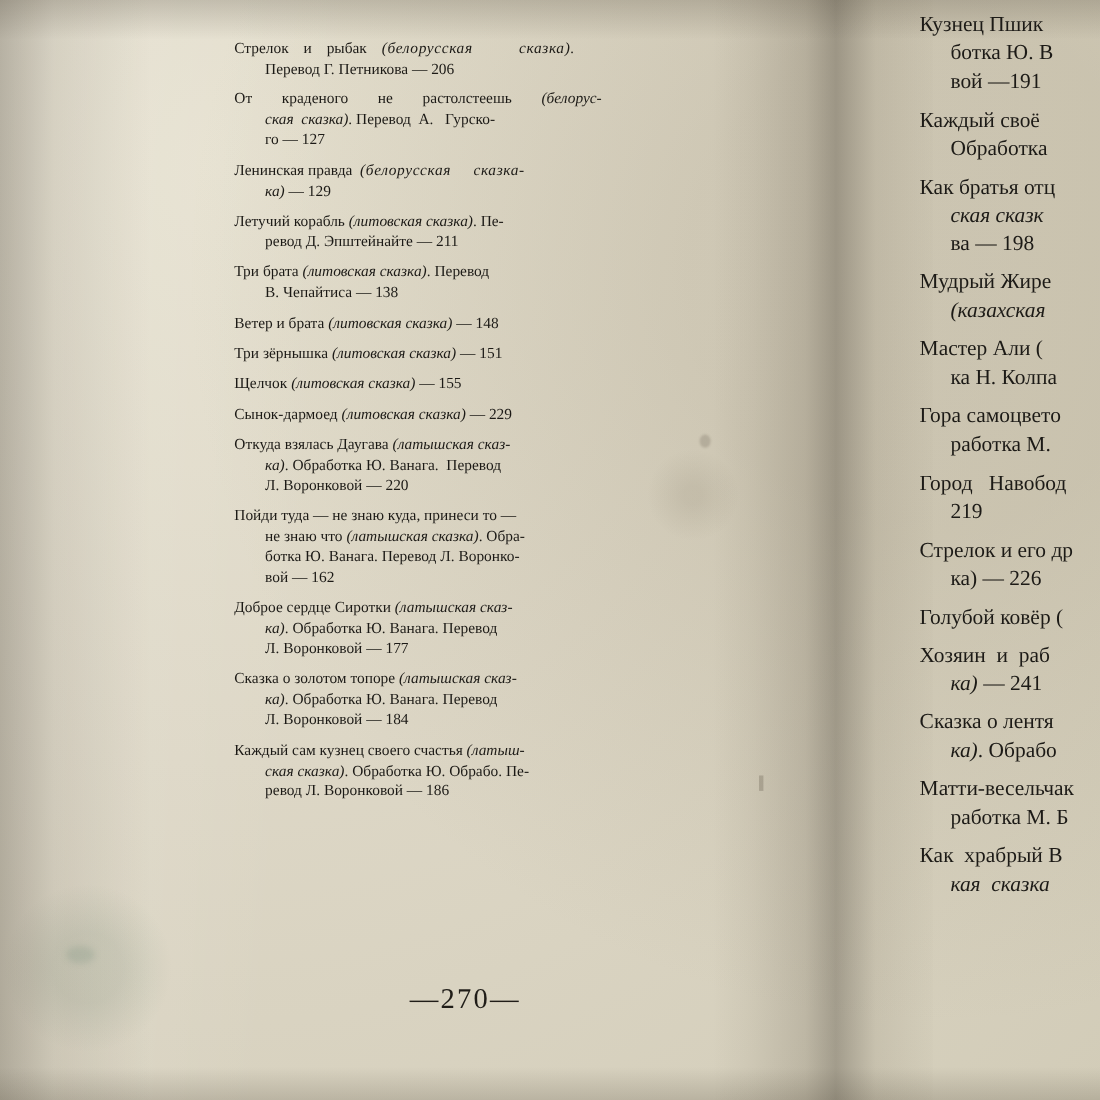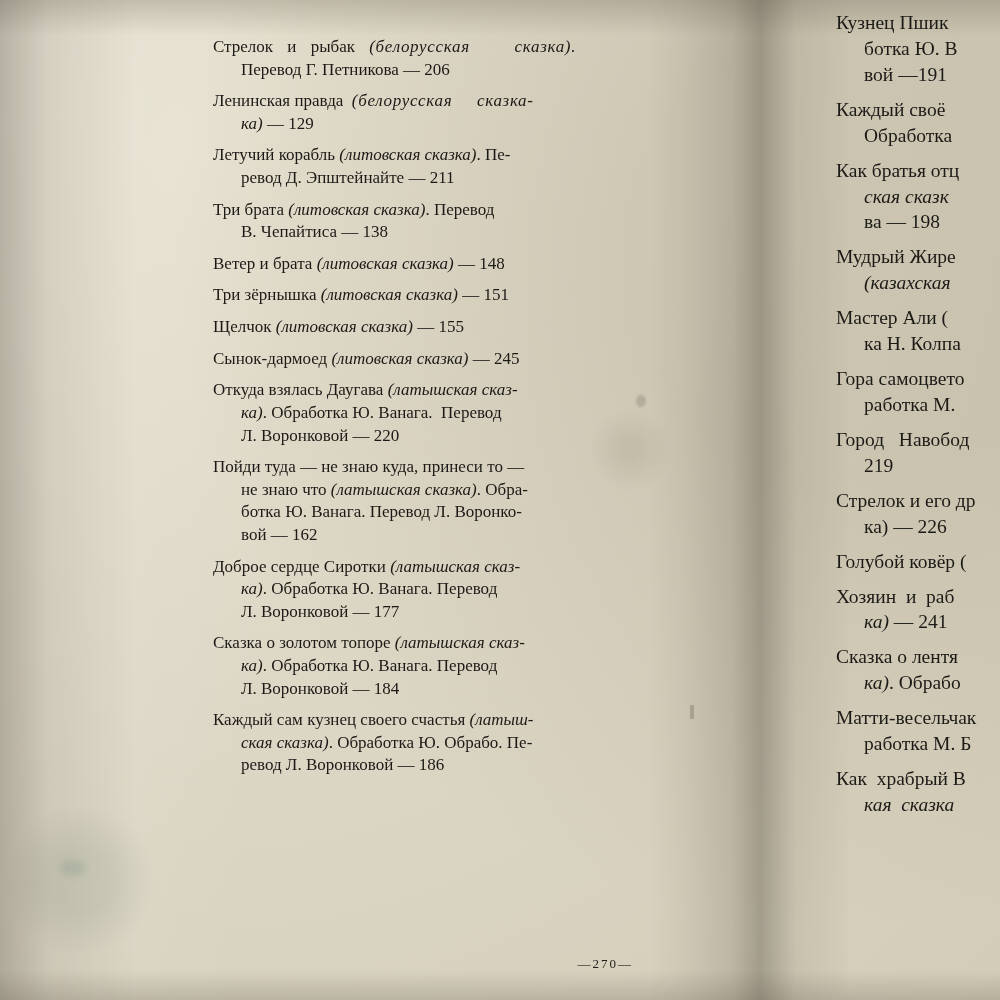--- a/index.html
+++ b/index.html
@@ -82,21 +82,21 @@
     left: 836px;
     top: 10px;
     width: 200px;
     overflow: hidden;
     height: 810px;
   }
 
   .entry {
     margin-bottom: 9px;
     color: #1c1a16;
-    font-size: 17px;
+    font-size: 14px;
     line-height: 1.33;
     text-align: justify;
     text-justify: inter-word;
   }
   .entry .ln {
     display: block;
     white-space: pre-wrap;
   }
   .entry .ln.indent {
     padding-left: 28px;
@@ -114,23 +114,23 @@
     font-size: 19.5px;
     margin-bottom: 9px;
     text-align: left;
     white-space: nowrap;
   }
 
   .folio {
     position: absolute;
     left: 213px;
     width: 420px;
-    top: 956px;
-    text-align: right;
-    font-size: 13px;
+    top: 893px;
+    text-align: center;
+    font-size: 26px;
     letter-spacing: 2px;
     color: #201d18;
   }
 
   
   .blemish1 {
     position: absolute; left: 636px; top: 395px;
     width: 10px; height: 12px; border-radius: 50%;
     background: rgba(60,50,38,.18); filter: blur(1px);
     pointer-events: none;
@@ -161,20 +161,25 @@
   <div class="blemish2"></div>
   <div class="blemish3"></div>
 
   <div class="col-left">
 
     <div class="entry">
       <span class="ln wide"><span>Стрелок и рыбак </span><span class="it sp">(белорусская   сказка).</span></span>
       <span class="ln indent">Перевод Г. Петникова — 206</span>
     </div>
 
+    <div class="entry">
+      <span class="ln wide"><span>От  краденого  не  растолстеешь  </span><span class="it">(белорус-</span></span>
+      <span class="ln indent"><span class="it">ская  сказка)</span><span>. Перевод  А.   Гурско-</span></span>
+      <span class="ln indent">го — 127</span>
+    </div>
 
     <div class="entry">
       <span class="ln"><span>Ленинская правда  </span><span class="it sp">(белорусская     сказка-</span></span>
       <span class="ln indent"><span class="it">ка)</span><span> — 129</span></span>
     </div>
 
     <div class="entry">
       <span class="ln"><span>Летучий корабль </span><span class="it">(литовская сказка)</span><span>. Пе-</span></span>
       <span class="ln indent">ревод Д. Эпштейнайте — 211</span>
     </div>
@@ -191,21 +196,21 @@
 
     <div class="entry">
       <span class="ln"><span>Три зёрнышка </span><span class="it">(литовская сказка)</span><span> — 151</span></span>
     </div>
 
     <div class="entry">
       <span class="ln"><span>Щелчок </span><span class="it">(литовская сказка)</span><span> — 155</span></span>
     </div>
 
     <div class="entry">
-      <span class="ln"><span>Сынок-дармоед </span><span class="it">(литовская сказка)</span><span> — 245</span></span>
+      <span class="ln"><span>Сынок-дармоед </span><span class="it">(литовская сказка)</span><span> — 229</span></span>
     </div>
 
     <div class="entry">
       <span class="ln"><span>Откуда взялась Даугава </span><span class="it">(латышская сказ-</span></span>
       <span class="ln indent"><span class="it">ка)</span><span>. Обработка Ю. Ванага.  Перевод</span></span>
       <span class="ln indent">Л. Воронковой — 220</span>
     </div>
 
     <div class="entry">
       <span class="ln">Пойди туда — не знаю куда, принеси то —</span>

